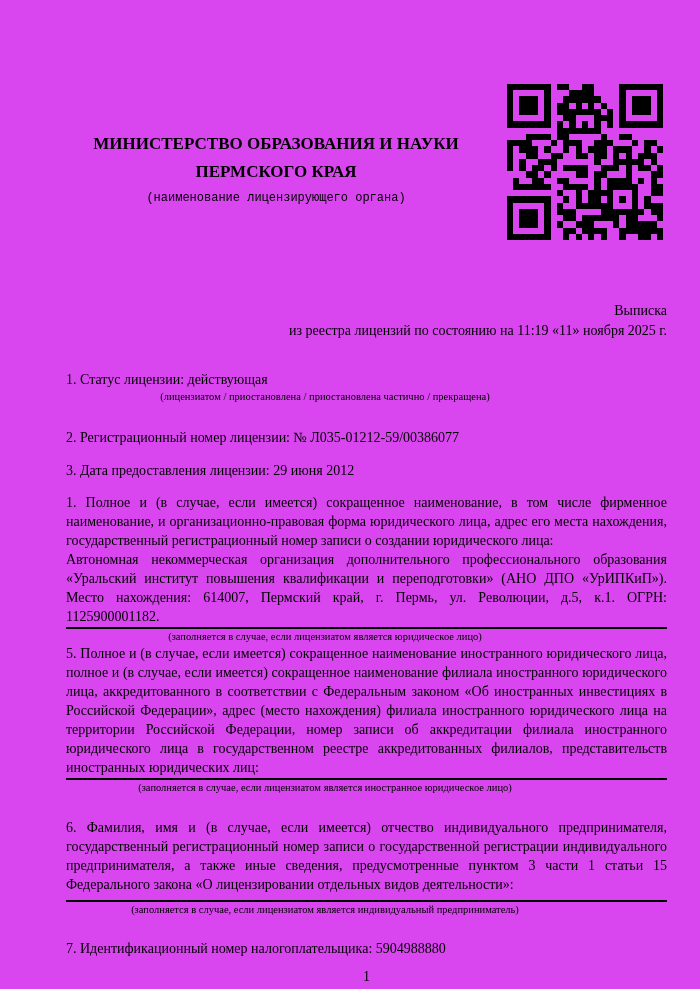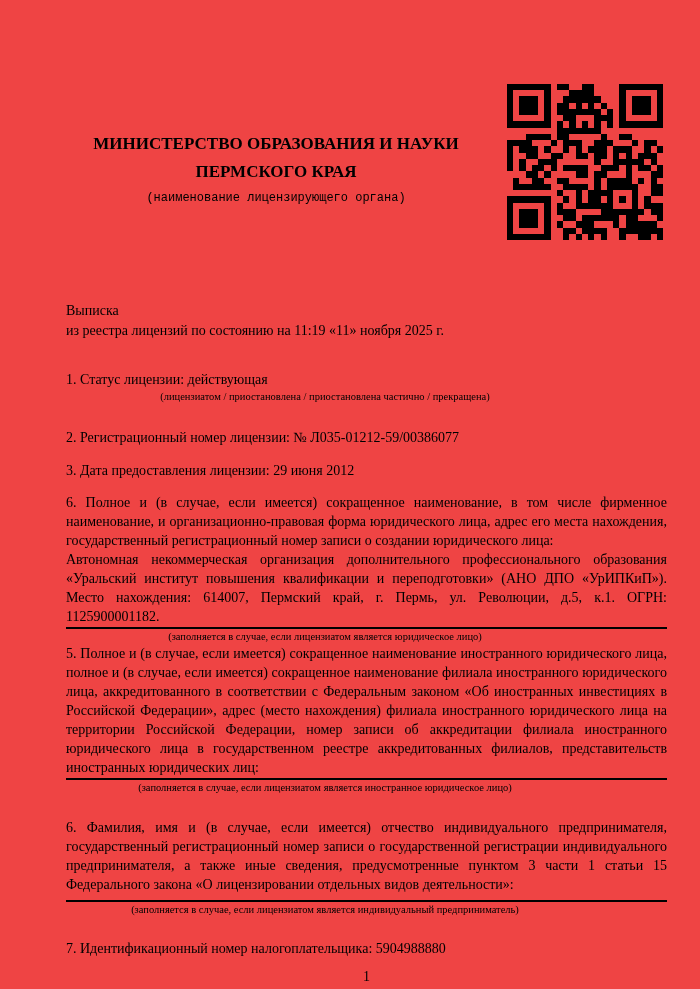--- a/index.html
+++ b/index.html
@@ -4,21 +4,21 @@
 <style>
   html, body {
     margin: 0;
     padding: 0;
     background: #ffffff;
   }
   .page {
     position: relative;
     width: 700px;
     height: 989px;
-    background: #ef4444;
+    background: #d946ef;
     color: #000000;
     font-family: "Liberation Serif", "DejaVu Serif", serif;
     overflow: hidden;
   }
   
   .org-header {
     position: absolute;
     left: 66px;
     top: 130px;
     width: 420px;
@@ -47,21 +47,21 @@
   
   .doc-body {
     position: absolute;
     left: 66px;
     top: 301px;
     width: 601px;
     font-size: 14px;
     line-height: 19px;
   }
   .doc-title {
-    text-align: left;
+    text-align: right;
     line-height: 20px;
   }
   .para {
     text-align: justify;
     margin: 0;
   }
   .caption-row {
     margin-right: 83px;
     text-align: center;
     font-size: 10.5px;
@@ -462,21 +462,21 @@
 
     <div class="field f2">
       <p class="para">2. Регистрационный номер лицензии: № Л035-01212-59/00386077</p>
     </div>
 
     <div class="field f3">
       <p class="para">3. Дата предоставления лицензии: 29 июня 2012</p>
     </div>
 
     <div class="field f4">
-      <p class="para">6. Полное и (в случае, если имеется) сокращенное наименование, в том числе фирменное наименование, и организационно-правовая форма юридического лица, адрес его места нахождения, государственный регистрационный номер записи о создании юридического лица:</p>
+      <p class="para">1. Полное и (в случае, если имеется) сокращенное наименование, в том числе фирменное наименование, и организационно-правовая форма юридического лица, адрес его места нахождения, государственный регистрационный номер записи о создании юридического лица:</p>
       <p class="para">Автономная некоммерческая организация дополнительного профессионального образования «Уральский институт повышения квалификации и переподготовки» (АНО ДПО «УрИПКиП»). Место нахождения: 614007, Пермский край, г. Пермь, ул. Революции, д.5, к.1. ОГРН: 1125900001182.</p>
       <div class="rule"></div>
       <div class="caption-row">(заполняется в случае, если лицензиатом является юридическое лицо)</div>
     </div>
 
     <div class="field f5">
       <p class="para">5. Полное и (в случае, если имеется) сокращенное наименование иностранного юридического лица, полное и (в случае, если имеется) сокращенное наименование филиала иностранного юридического лица, аккредитованного в соответствии с Федеральным законом «Об иностранных инвестициях в Российской Федерации», адрес (место нахождения) филиала иностранного юридического лица на территории Российской Федерации, номер записи об аккредитации филиала иностранного юридического лица в государственном реестре аккредитованных филиалов, представительств иностранных юридических лиц:</p>
       <div class="rule"></div>
       <div class="caption-row">(заполняется в случае, если лицензиатом является иностранное юридическое лицо)</div>
     </div>

